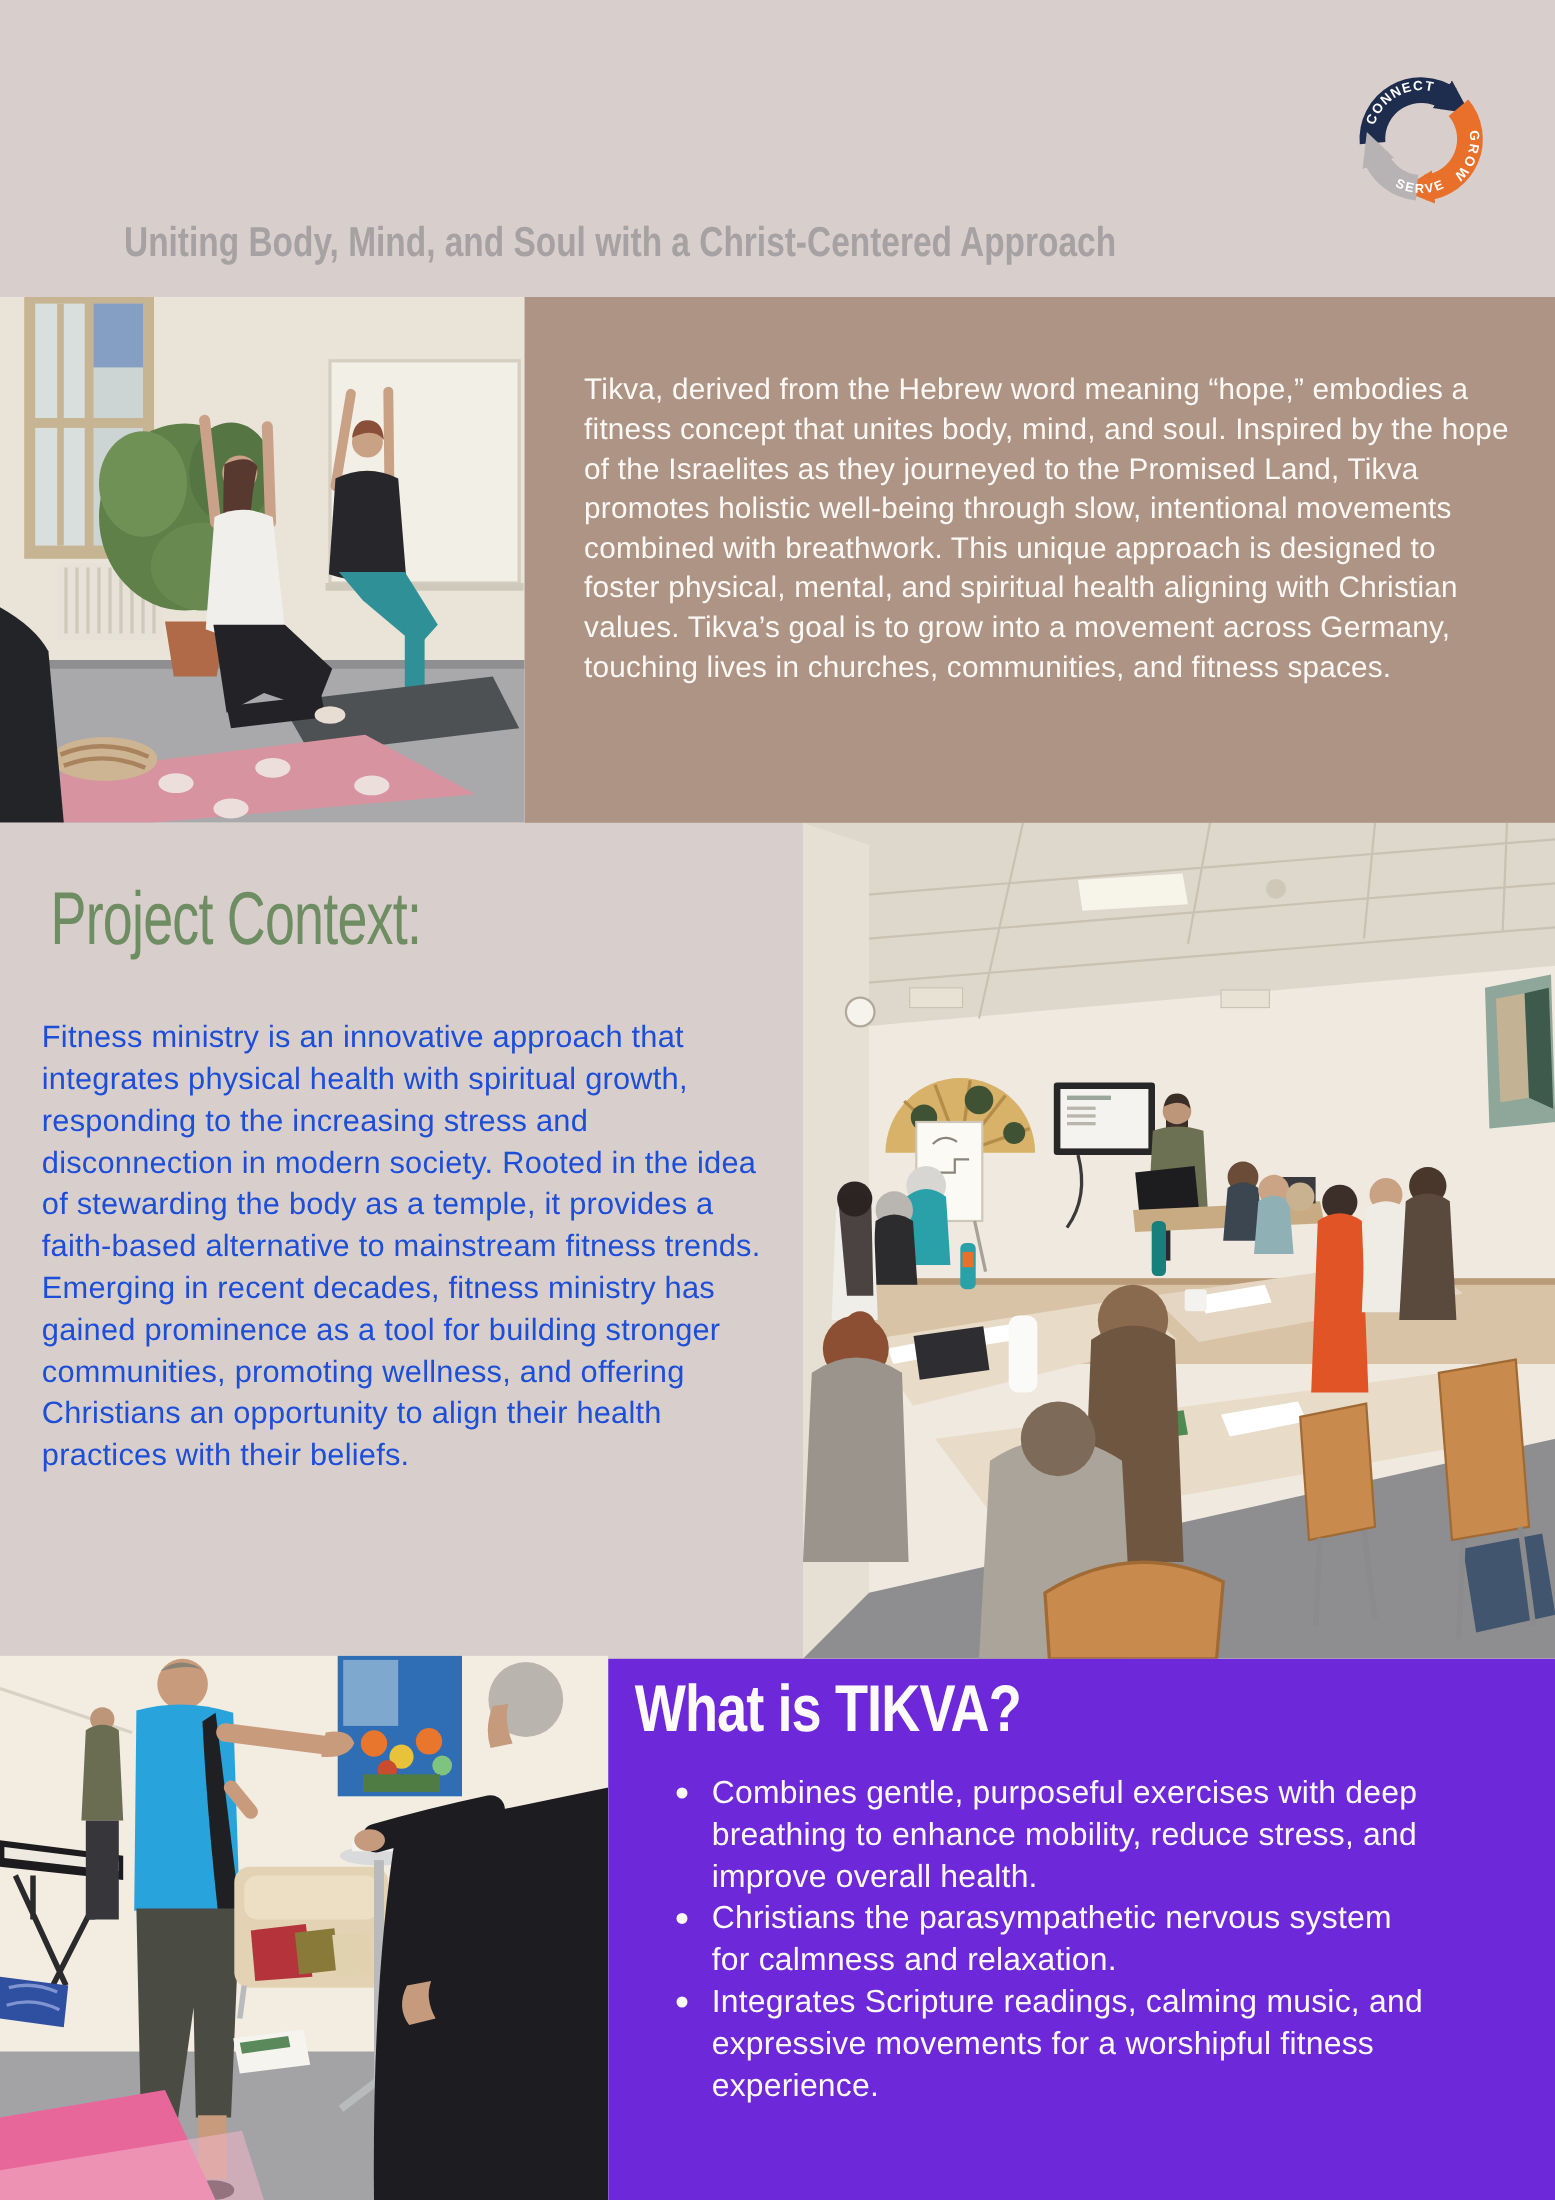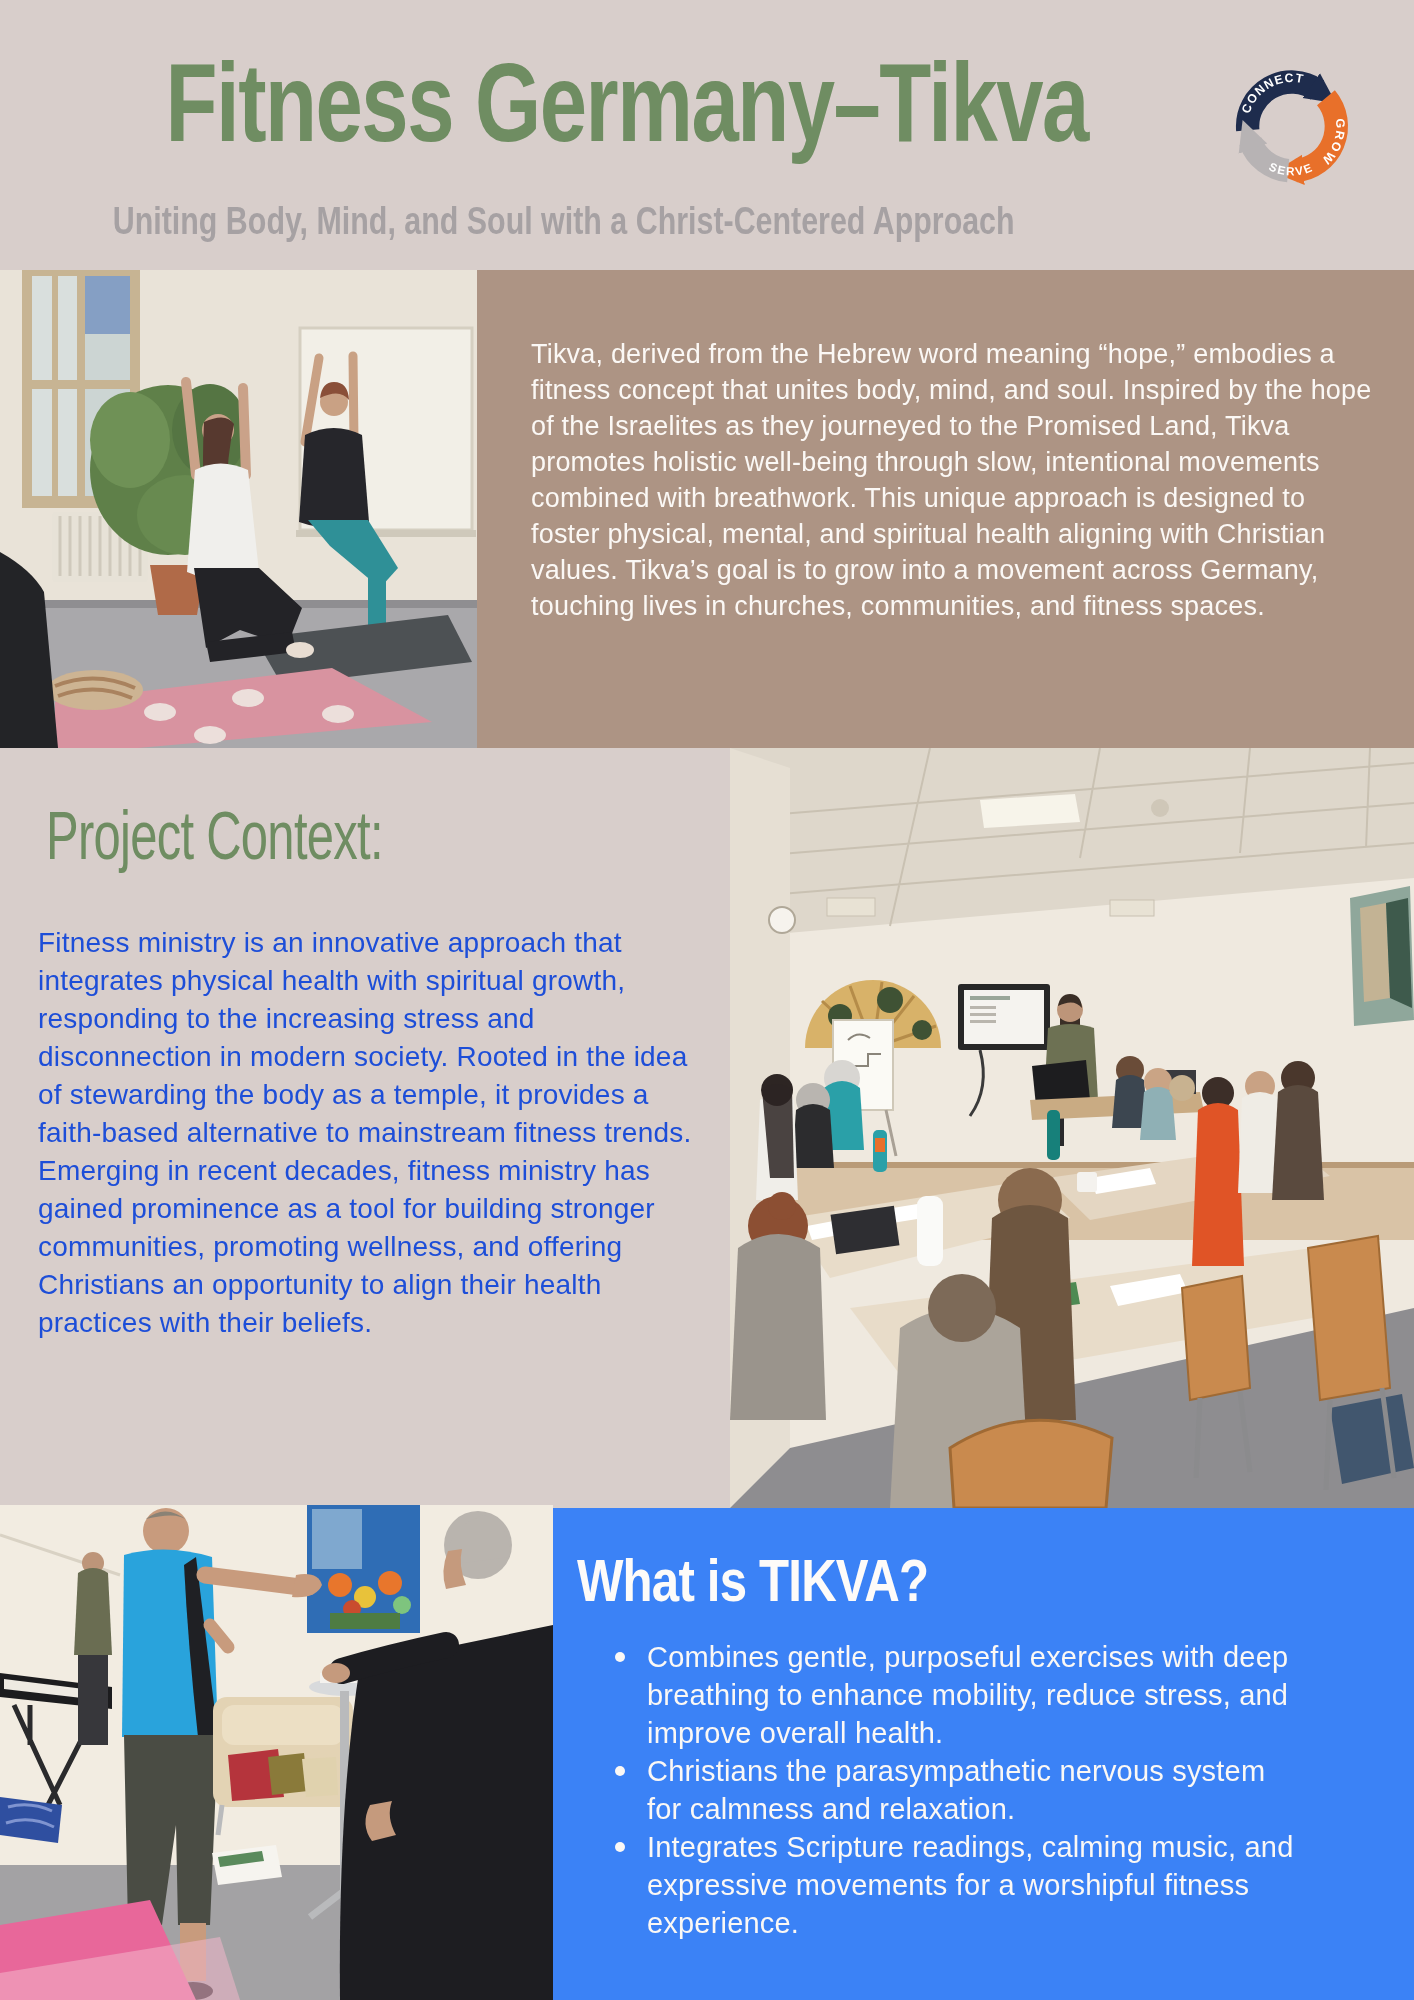--- a/index.html
+++ b/index.html
@@ -24,21 +24,21 @@
   .photo-classroom{left:730px; top:748px; width:684px; height:760px;}
   .photo-exercise{left:0; top:1505px; width:553px; height:495px;}
 
   
   .intro-box{position:absolute; left:477px; top:270px; width:1069px; height:478px;
              background:#ad9484; box-sizing:border-box; padding:66px 40px 0 54px;}
   .intro-box p{margin:0; width:848px; font-size:27px; line-height:36px;
                color:#fbf8f5; letter-spacing:.2px;}
 
   .tikva-box{position:absolute; left:553px; top:1508px; width:861px; height:492px;
-             background:#3b82f6; box-sizing:border-box; padding:40px 30px 0 24px;}
+             background:#6d28d9; box-sizing:border-box; padding:13px 30px 0 24px;}
   .tikva-box h2{margin:0; font-size:60px; line-height:66px; font-weight:800;
                 color:#fdfbf9; letter-spacing:-1px; white-space:nowrap;}
   .tikva-box h2 .cond{display:inline-block; transform:scaleX(.82); transform-origin:0 50%;}
   .tikva-box ul{margin:24px 0 0 0; padding:0 0 0 70px; list-style:none;}
   .tikva-box li{position:relative; width:648px; font-size:29px; line-height:38px;
                 color:#fbf8f5; letter-spacing:.2px; margin:0;}
   .tikva-box li::before{content:""; position:absolute; left:-32px; top:14px;
                 width:10px; height:10px; border-radius:50%; background:#fbf8f5;}
 
   
@@ -47,23 +47,20 @@
               color:#6f8d62; letter-spacing:-1px; white-space:nowrap;}
   .context h2 .cond{display:inline-block; transform:scaleX(.72); transform-origin:0 50%;}
   .context p{margin:52px 0 0 0; width:664px; font-size:28px; line-height:38px;
              color:#1d4ed8; letter-spacing:.2px;}
 </style>
 </head>
 <body>
 
 <div class="page">
 
-  <div class="title-wrap">
-    <h1 class="title"><span class="cond">Fitness Germany–Tikva</span></h1>
-  </div>
   <div class="subtitle-wrap">
     <p class="subtitle"><span class="cond">Uniting Body, Mind, and Soul with a Christ-Centered Approach</span></p>
   </div>
 
   <div class="logo">
     <svg viewBox="0 0 120 120">
       <defs>
         <marker id="m-navy" viewBox="0 0 10 10" refX="2.5" refY="5" markerWidth="26" markerHeight="32" markerUnits="userSpaceOnUse" orient="auto">
             <path d="M0 0 L10 5 L0 10 z" fill="#1e2c4d"></path>
           </marker>

